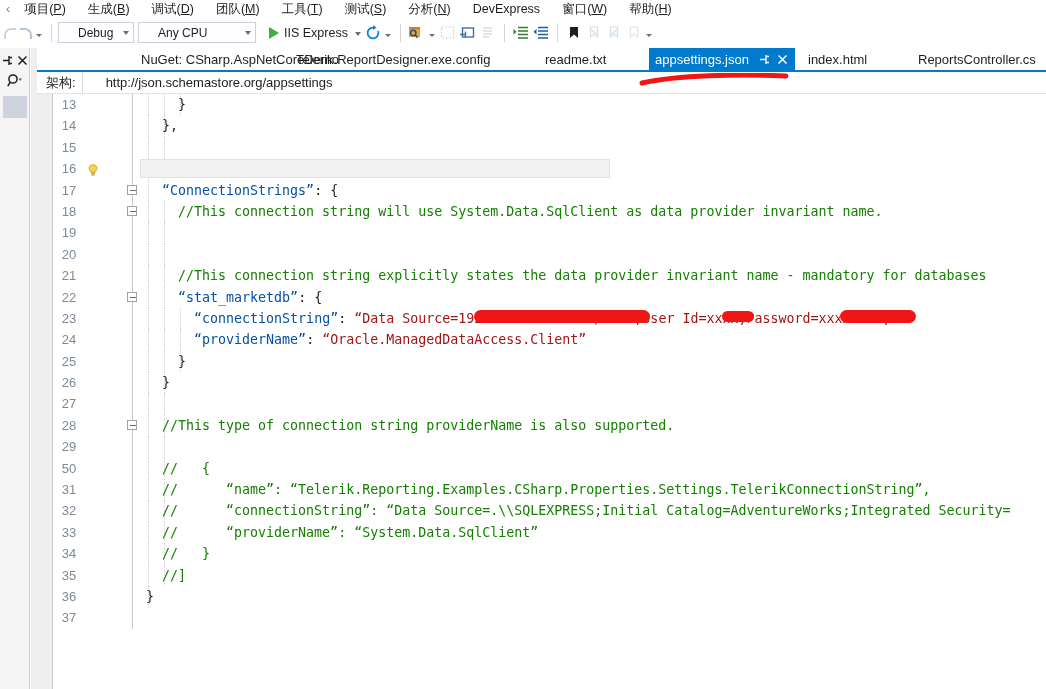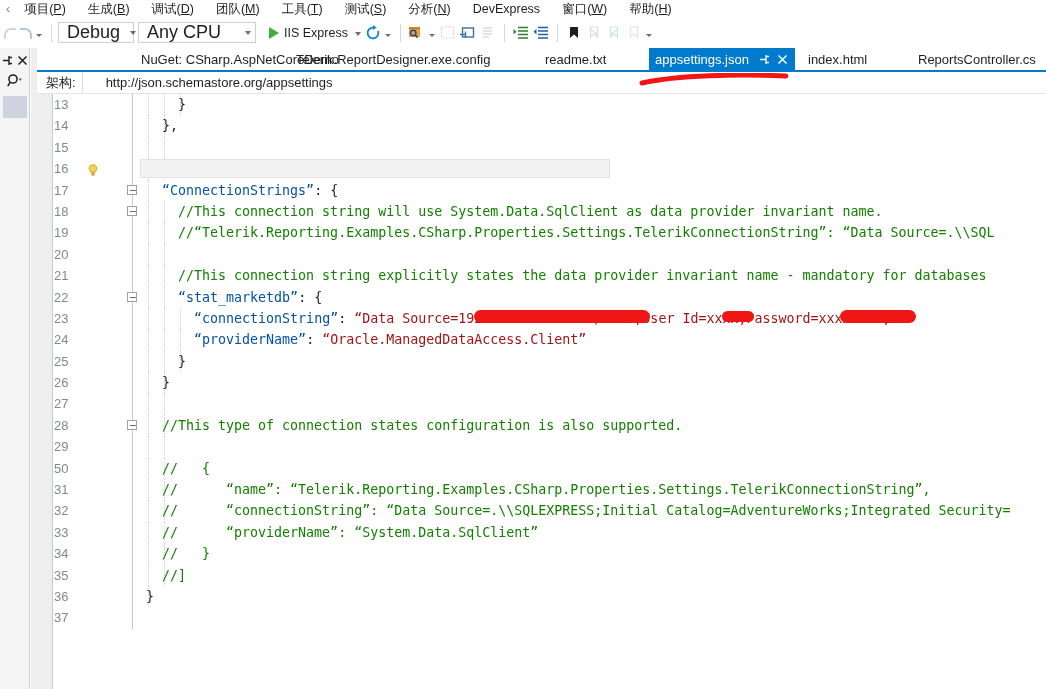--- a/index.html
+++ b/index.html
@@ -41,22 +41,22 @@
   .arrow-fwd { transform: scaleX(-1); opacity: .45; }
   .tb-caret {
     width: 0; height: 0; margin: 6px 3px 0 2px;
     border-left: 3px solid transparent; border-right: 3px solid transparent;
     border-top: 3px solid #6d6d6d;
   }
   .tb-sep { width: 1px; height: 18px; background: #d6d6d6; margin: 0 6px; }
 
   .combo {
     height: 21px; border: 1px solid #cccedb; background: #fff;
-    display: flex; align-items: center; padding: 0 4px 0 8px;
-    font-size: 18px; color: #1e1e1e; margin-right: 4px;
+    display: flex; align-items: center; padding: 0 4px 0 19px;
+    font-size: 12px; color: #1e1e1e; margin-right: 4px;
   }
   .combo .cval { flex: 1; }
   .combo .cdrop {
     width: 0; height: 0; margin-left: 10px;
     border-left: 3.5px solid transparent; border-right: 3.5px solid transparent;
     border-top: 4px solid #6d6d6d;
   }
   .combo.debug { width: 76px; }
   .combo.cpu { width: 118px; }
 
@@ -148,21 +148,21 @@
   .editor {
     position: absolute; top: 94px; left: 54px; width: 992px; height: 595px;
     background: #ffffff; overflow: hidden;
   }
   .code-line {
     position: relative; height: 21.4px; white-space: pre;
     font-family: "DejaVu Sans Mono", monospace;
     font-size: 13.3px; line-height: 21.4px; color: #1e1e1e;
   }
   .gutter-num {
-    position: absolute; left: 0; top: 0; width: 30px; text-align: left;
+    position: absolute; left: 0; top: 0; width: 30px; text-align: center;
     color: #7c8a96; font-family: "Liberation Sans", sans-serif;
     font-size: 13px;
   }
   .bulb { position: absolute; left: 33px; top: 4px; width: 12px; height: 13px; }
   .fold {
     position: absolute; left: 73px; top: 5.5px;
     width: 10px; height: 10px; border: 1px solid #a0a0a0; background: #fff;
   }
   .fold::before {
     content: ""; position: absolute; left: 2px; top: 4px;
@@ -380,30 +380,30 @@
       <div class="code-line"><span class="gutter-num">13</span><span class="vline"></span><span class="indent-guide" style="left:94px"></span><span class="indent-guide" style="left:110.03999999999999px"></span><span class="indent-guide" style="left:126.08px"></span><span class="codetext"><span class="pun">    }</span></span></div>
       <div class="code-line"><span class="gutter-num">14</span><span class="vline"></span><span class="indent-guide" style="left:94px"></span><span class="indent-guide" style="left:110.03999999999999px"></span><span class="codetext"><span class="pun">  },</span></span></div>
       <div class="code-line"><span class="gutter-num">15</span><span class="vline"></span><span class="indent-guide" style="left:94px"></span><span class="indent-guide" style="left:110.03999999999999px"></span><span class="codetext"></span></div>
       <div class="code-line"><span class="gutter-num">16</span><span class="bulb"><svg width="12" height="13" viewBox="0 0 12 13">
             <path d="M6 0.7c2.3 0 3.9 1.7 3.9 3.8 0 1.7-1.2 2.6-1.6 3.6H3.7C3.3 7.1 2.1 6.2 2.1 4.5 2.1 2.4 3.7.7 6 .7z" fill="#f7d24c" stroke="#c79b12" stroke-width=".8"></path>
             <rect x="4" y="8.6" width="4" height="1.3" fill="#c79b12"></rect>
             <rect x="4.4" y="10.3" width="3.2" height="1.3" fill="#c79b12"></rect>
           </svg></span><span class="vline"></span><span class="indent-guide" style="left:94px"></span><span class="indent-guide" style="left:110.03999999999999px"></span><span class="hl-row" style="width:470px"></span></div>
       <div class="code-line"><span class="gutter-num">17</span><span class="vline"></span><span class="fold"></span><span class="indent-guide" style="left:94px"></span><span class="codetext"><span class="pun">  </span><span class="key">“ConnectionStrings”</span><span class="pun">: {</span></span></div>
       <div class="code-line"><span class="gutter-num">18</span><span class="vline"></span><span class="fold"></span><span class="indent-guide" style="left:94px"></span><span class="indent-guide" style="left:110.03999999999999px"></span><span class="codetext"><span class="cmt">    //This connection string will use System.Data.SqlClient as data provider invariant name.</span></span></div>
-      <div class="code-line"><span class="gutter-num">19</span><span class="vline"></span><span class="indent-guide" style="left:94px"></span><span class="indent-guide" style="left:110.03999999999999px"></span><span class="codetext"><span class="cmt">    //“Telerik.Reporting.Examples.CSharp.Properties.Settings.TelerikConnectionString”: “Data Source=.\\SQL</span></span></div>
+      <div class="code-line"><span class="gutter-num">19</span><span class="vline"></span><span class="indent-guide" style="left:94px"></span><span class="indent-guide" style="left:110.03999999999999px"></span></div>
       <div class="code-line"><span class="gutter-num">20</span><span class="vline"></span><span class="indent-guide" style="left:94px"></span><span class="indent-guide" style="left:110.03999999999999px"></span><span class="codetext"></span></div>
       <div class="code-line"><span class="gutter-num">21</span><span class="vline"></span><span class="indent-guide" style="left:94px"></span><span class="indent-guide" style="left:110.03999999999999px"></span><span class="codetext"><span class="cmt">    //This connection string explicitly states the data provider invariant name - mandatory for databases</span></span></div>
       <div class="code-line"><span class="gutter-num">22</span><span class="vline"></span><span class="fold"></span><span class="indent-guide" style="left:94px"></span><span class="indent-guide" style="left:110.03999999999999px"></span><span class="codetext"><span class="pun">    </span><span class="key">“stat_marketdb”</span><span class="pun">: {</span></span></div>
       <div class="code-line"><span class="gutter-num">23</span><span class="vline"></span><span class="indent-guide" style="left:94px"></span><span class="indent-guide" style="left:110.03999999999999px"></span><span class="indent-guide" style="left:126.08px"></span><span class="codetext"><span class="pun">      </span><span class="key">“connectionString”</span><span class="pun">: </span><span class="str">“Data Source=192.00.0.000:0000/xxxx,User Id=xxxx,Password=xxxxxxx”</span><span class="pun">,</span></span></div>
       <div class="code-line"><span class="gutter-num">24</span><span class="vline"></span><span class="indent-guide" style="left:94px"></span><span class="indent-guide" style="left:110.03999999999999px"></span><span class="indent-guide" style="left:126.08px"></span><span class="codetext"><span class="pun">      </span><span class="key">“providerName”</span><span class="pun">: </span><span class="str">“Oracle.ManagedDataAccess.Client”</span></span></div>
       <div class="code-line"><span class="gutter-num">25</span><span class="vline"></span><span class="indent-guide" style="left:94px"></span><span class="indent-guide" style="left:110.03999999999999px"></span><span class="indent-guide" style="left:126.08px"></span><span class="codetext"><span class="pun">    }</span></span></div>
       <div class="code-line"><span class="gutter-num">26</span><span class="vline"></span><span class="indent-guide" style="left:94px"></span><span class="indent-guide" style="left:110.03999999999999px"></span><span class="codetext"><span class="pun">  }</span></span></div>
       <div class="code-line"><span class="gutter-num">27</span><span class="vline"></span><span class="indent-guide" style="left:94px"></span><span class="indent-guide" style="left:110.03999999999999px"></span><span class="codetext"></span></div>
-      <div class="code-line"><span class="gutter-num">28</span><span class="vline"></span><span class="fold"></span><span class="indent-guide" style="left:94px"></span><span class="indent-guide" style="left:110.03999999999999px"></span><span class="codetext"><span class="cmt">  //This type of connection states configuration is also supported.</span></span></div>
+      <div class="code-line"><span class="gutter-num">28</span><span class="vline"></span><span class="fold"></span><span class="indent-guide" style="left:94px"></span><span class="indent-guide" style="left:110.03999999999999px"></span><span class="codetext"><span class="cmt">  //This type of connection string providerName is also supported.</span></span></div>
       <div class="code-line"><span class="gutter-num">29</span><span class="vline"></span><span class="indent-guide" style="left:94px"></span><span class="indent-guide" style="left:110.03999999999999px"></span></div>
       <div class="code-line"><span class="gutter-num">50</span><span class="vline"></span><span class="indent-guide" style="left:94px"></span><span class="indent-guide" style="left:110.03999999999999px"></span><span class="codetext"><span class="cmt">  //   {</span></span></div>
       <div class="code-line"><span class="gutter-num">31</span><span class="vline"></span><span class="indent-guide" style="left:94px"></span><span class="indent-guide" style="left:110.03999999999999px"></span><span class="codetext"><span class="cmt">  //      “name”: “Telerik.Reporting.Examples.CSharp.Properties.Settings.TelerikConnectionString”,</span></span></div>
       <div class="code-line"><span class="gutter-num">32</span><span class="vline"></span><span class="indent-guide" style="left:94px"></span><span class="indent-guide" style="left:110.03999999999999px"></span><span class="codetext"><span class="cmt">  //      “connectionString”: “Data Source=.\\SQLEXPRESS;Initial Catalog=AdventureWorks;Integrated Security=</span></span></div>
       <div class="code-line"><span class="gutter-num">33</span><span class="vline"></span><span class="indent-guide" style="left:94px"></span><span class="indent-guide" style="left:110.03999999999999px"></span><span class="codetext"><span class="cmt">  //      “providerName”: “System.Data.SqlClient”</span></span></div>
       <div class="code-line"><span class="gutter-num">34</span><span class="vline"></span><span class="indent-guide" style="left:94px"></span><span class="indent-guide" style="left:110.03999999999999px"></span><span class="codetext"><span class="cmt">  //   }</span></span></div>
       <div class="code-line"><span class="gutter-num">35</span><span class="vline"></span><span class="indent-guide" style="left:94px"></span><span class="indent-guide" style="left:110.03999999999999px"></span><span class="codetext"><span class="cmt">  //]</span></span></div>
       <div class="code-line"><span class="gutter-num">36</span><span class="vline"></span><span class="indent-guide" style="left:94px"></span><span class="codetext"><span class="pun">}</span></span></div>
       <div class="code-line"><span class="gutter-num">37</span><span class="vline"></span><span class="codetext"></span></div>
     </div>

